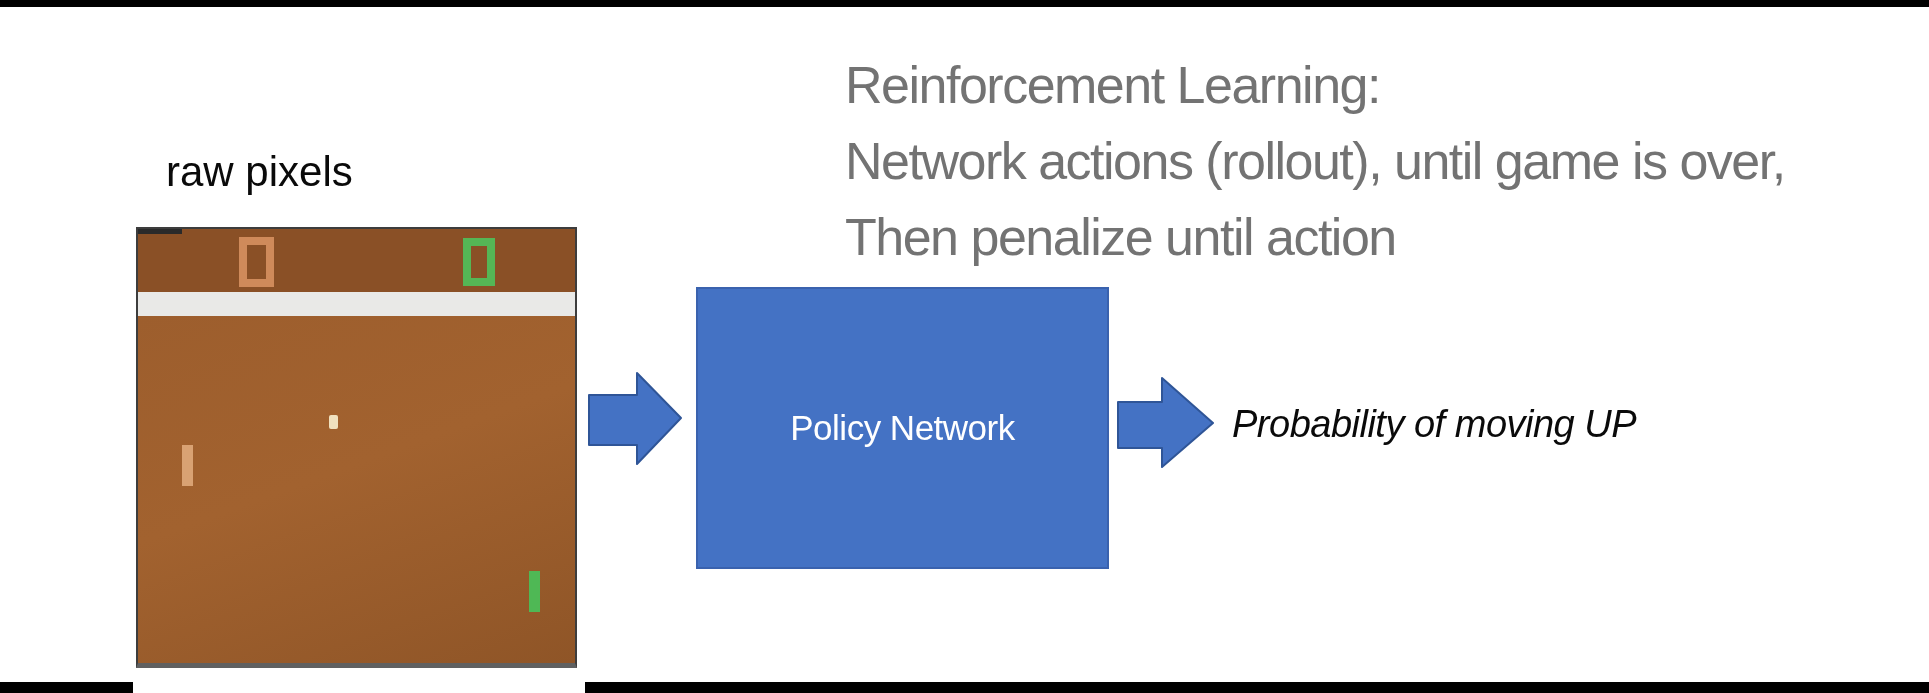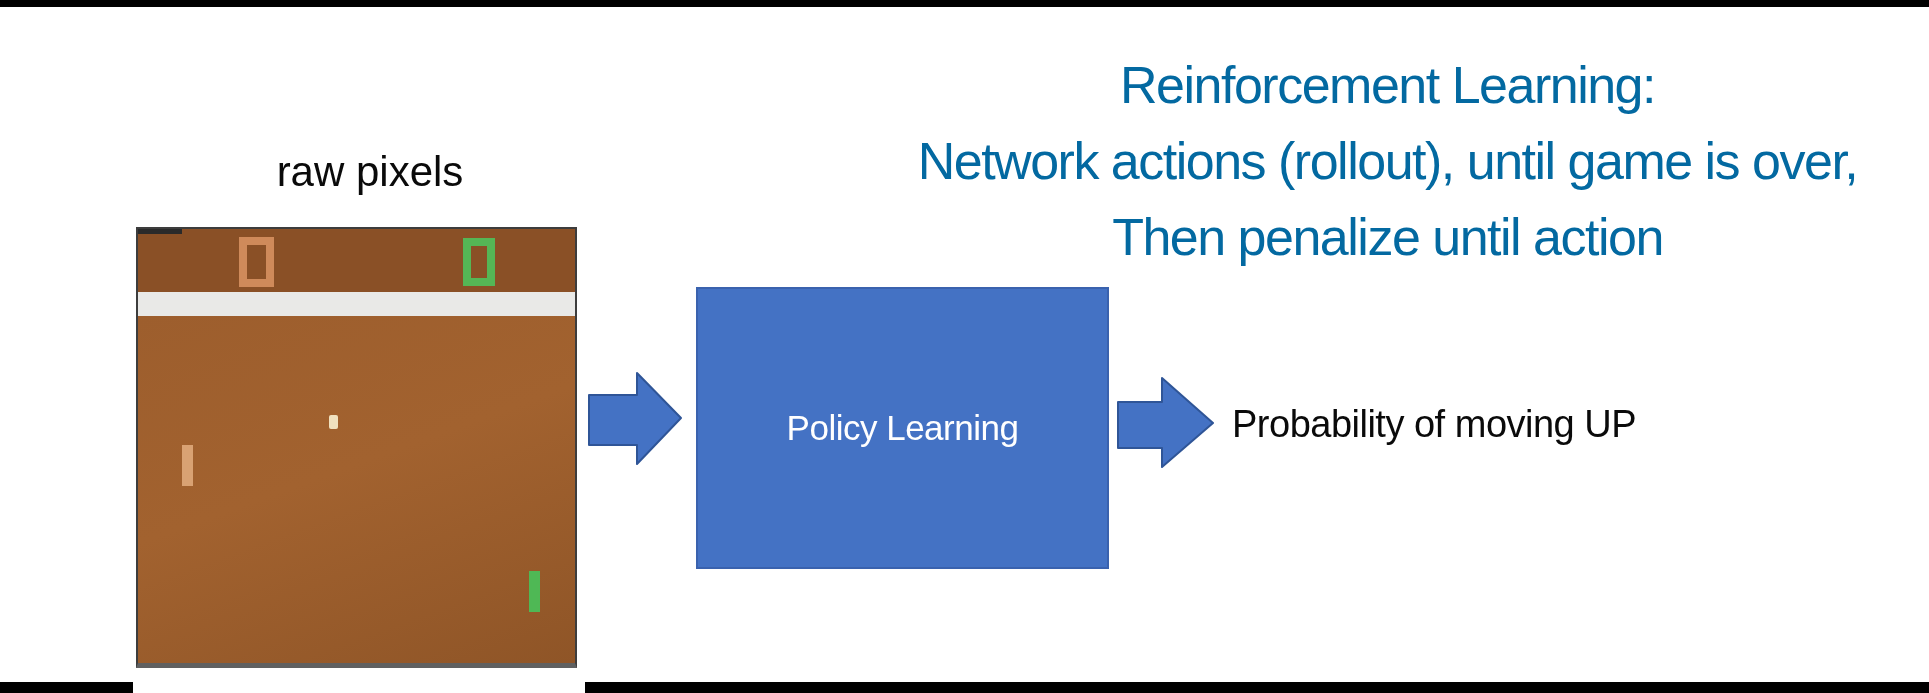--- a/index.html
+++ b/index.html
@@ -6,27 +6,27 @@
   .canvas{
     position:relative;width:1929px;height:693px;background:#ffffff;
     overflow:hidden;font-family:"Liberation Sans", sans-serif;
   }
   .bar{position:absolute;background:#000;}
   .bar-top{left:0;top:0;width:1929px;height:7px;}
   .bar-bottom-left{left:0;top:682px;width:133px;height:11px;}
   .bar-bottom-right{left:585px;top:682px;width:1344px;height:11px;}
 
   .raw-pixels-label{
-    position:absolute;left:150px;top:148px;width:440px;
-    text-align:center;font-size:42px;color:#0a0a0a;letter-spacing:0px;
+    position:absolute;left:166px;top:148px;width:440px;
+    font-size:42px;color:#0a0a0a;letter-spacing:0px;
   }
 
   .slide-title{
     position:absolute;left:845px;top:47px;width:1085px;
-    text-align:center;font-size:52px;line-height:76px;color:#0369a1;
+    font-size:52px;line-height:76px;color:#737373;
     letter-spacing:-1.5px;
   }
   .slide-title .tline{display:block;white-space:nowrap;}
 
   
   .pong{
     position:absolute;left:136px;top:227px;width:437px;height:434px;
     border:2px solid #3d3d3d;border-bottom:5px solid #606060;
     background:#9a5b2b;
   }
@@ -54,21 +54,21 @@
     position:absolute;left:696px;top:287px;width:409px;height:278px;
     background:#4472c4;border:2px solid #3a62ae;
     display:flex;align-items:center;justify-content:center;
   }
   .policy-box .box-label{
     color:#ffffff;font-size:35px;letter-spacing:-0.5px;white-space:nowrap;
   }
 
   .prob-label{
     position:absolute;left:1232px;top:402px;font-size:38px;line-height:44px;
-    color:#0a0a0a;white-space:nowrap;letter-spacing:-0.5px;
+    color:#0a0a0a;white-space:nowrap;letter-spacing:-0.5px;font-style:italic;
   }
 </style>
 </head>
 <body>
 
 <div class="canvas">
 
   <div class="bar bar-top"></div>
 
   <div class="raw-pixels-label">raw pixels</div>
@@ -89,21 +89,21 @@
     <div class="ball"></div>
     <div class="paddle paddle-left"></div>
     <div class="paddle paddle-right"></div>
   </div>
 
   <svg class="arrow-svg arrow-left" width="95" height="94" viewBox="0 0 95 94">
     <polygon points="1,23 49,23 49,1 93,46 49,92 49,73 1,73" fill="#4472c4" stroke="#2f5597" stroke-width="2" stroke-linejoin="round"></polygon>
   </svg>
 
   <div class="policy-box">
-    <span class="box-label">Policy Learning</span>
+    <span class="box-label">Policy Network</span>
   </div>
 
   <svg class="arrow-svg arrow-right" width="98" height="91" viewBox="0 0 98 91">
     <polygon points="1,25 45,25 45,1 96,46 45,90 45,71 1,71" fill="#4472c4" stroke="#2f5597" stroke-width="2" stroke-linejoin="round"></polygon>
   </svg>
 
   <div class="prob-label">Probability of moving UP</div>
 
   <div class="bar bar-bottom-left"></div>
   <div class="bar bar-bottom-right"></div>

